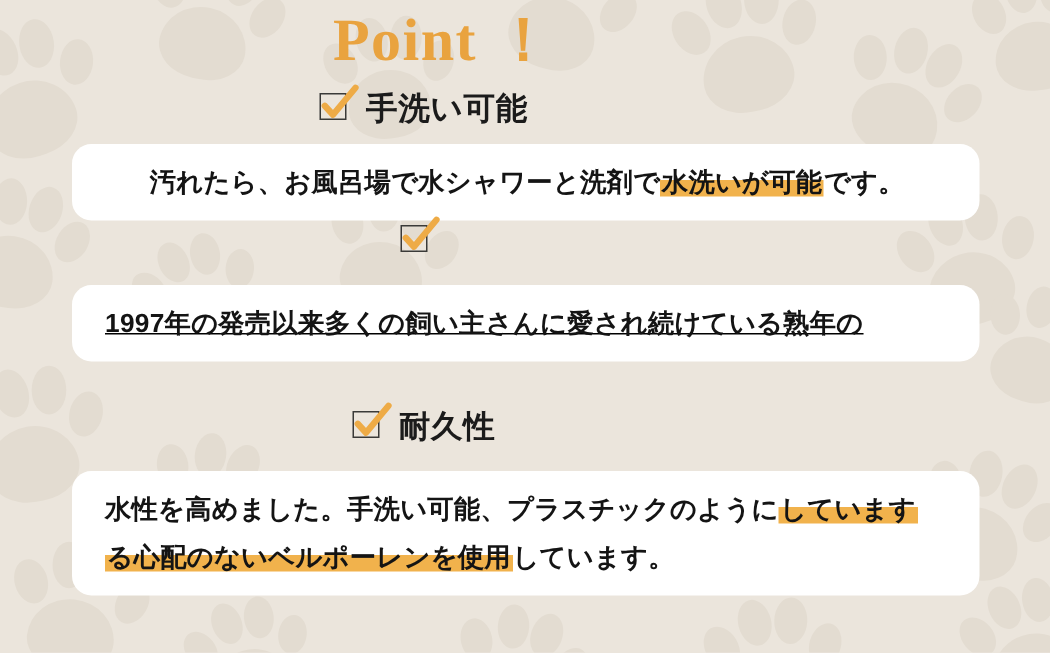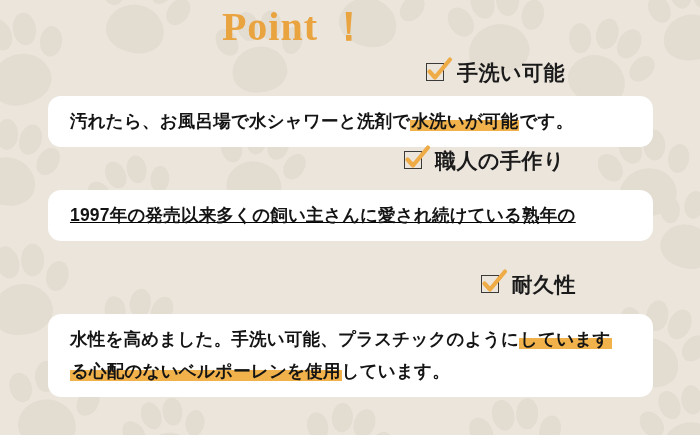--- a/index.html
+++ b/index.html
@@ -73,21 +73,21 @@
     font-size: 40px;
     line-height: 50px;
     letter-spacing: 1px;
     color: #e9a33f;
   }
 
   .feature-heading {
     position: absolute;
     left: 0;
     width: 565px;
-    text-align: right;
+    text-align: center;
     font-size: 21px;
     line-height: 30px;
     font-weight: bold;
     color: #1b1b1b;
     white-space: nowrap;
   }
   .feature-heading .check-icon {
     display: inline-block;
     position: relative;
     width: 20px;
@@ -288,37 +288,37 @@
     <div id="point-title">Point ！</div>
 
     <div class="feature-heading" id="heading-0" style="top: 58px;">
       <span class="check-icon">
         <span class="box"></span>
         <svg viewBox="0 0 27 27" aria-hidden="true">
           <path d="M4.5 13.5 L10 19.5 L25 1.5" fill="none" stroke="#eeab46" stroke-width="4.2" stroke-linecap="round" stroke-linejoin="round"></path>
         </svg>
       </span><span class="heading-label">手洗い可能</span>
     </div>
-    <div class="card" id="card-0" style="top: 96px;">
+    <div class="card" id="card-0" style="top: 96px; text-align: center;">
         <p><span>汚れたら、お風呂場で水シャワーと洗剤で</span><span class="hl">水洗いが可能</span><span>です。</span></p>
       </div>
 
     <div class="feature-heading" id="heading-1" style="top: 146px;">
       <span class="check-icon">
         <span class="box"></span>
         <svg viewBox="0 0 27 27" aria-hidden="true">
           <path d="M4.5 13.5 L10 19.5 L25 1.5" fill="none" stroke="#eeab46" stroke-width="4.2" stroke-linecap="round" stroke-linejoin="round"></path>
         </svg>
-      </span><span class="heading-label">職人の手作り</span>
+      </span>
     </div>
     <div class="card" id="card-1" style="top: 190px; text-decoration: underline;">
         <p><span>1997年の発売以来多くの飼い主さんに愛され続けている熟年の</span></p>
       </div>
 
-    <div class="feature-heading" id="heading-2" style="top: 270px; padding-left: 11px;">
+    <div class="feature-heading" id="heading-2" style="top: 270px;">
       <span class="check-icon">
         <span class="box"></span>
         <svg viewBox="0 0 27 27" aria-hidden="true">
           <path d="M4.5 13.5 L10 19.5 L25 1.5" fill="none" stroke="#eeab46" stroke-width="4.2" stroke-linecap="round" stroke-linejoin="round"></path>
         </svg>
       </span><span class="heading-label">耐久性</span>
     </div>
     <div class="card" id="card-2" style="top: 314px;">
         <p><span>水性を高めました。手洗い可能、プラスチックのように</span><span class="hl">しています</span></p>
         <p><span class="hl">る心配のないベルポーレンを使用</span><span>しています。</span></p>

